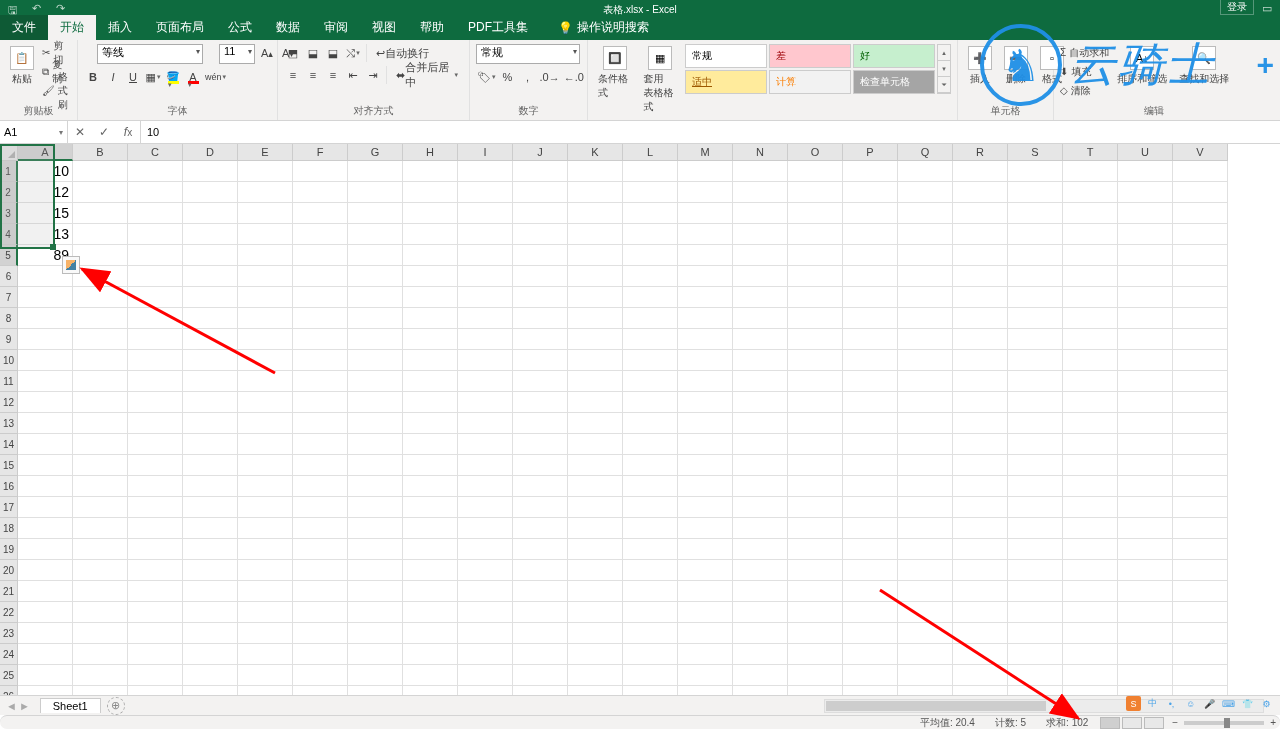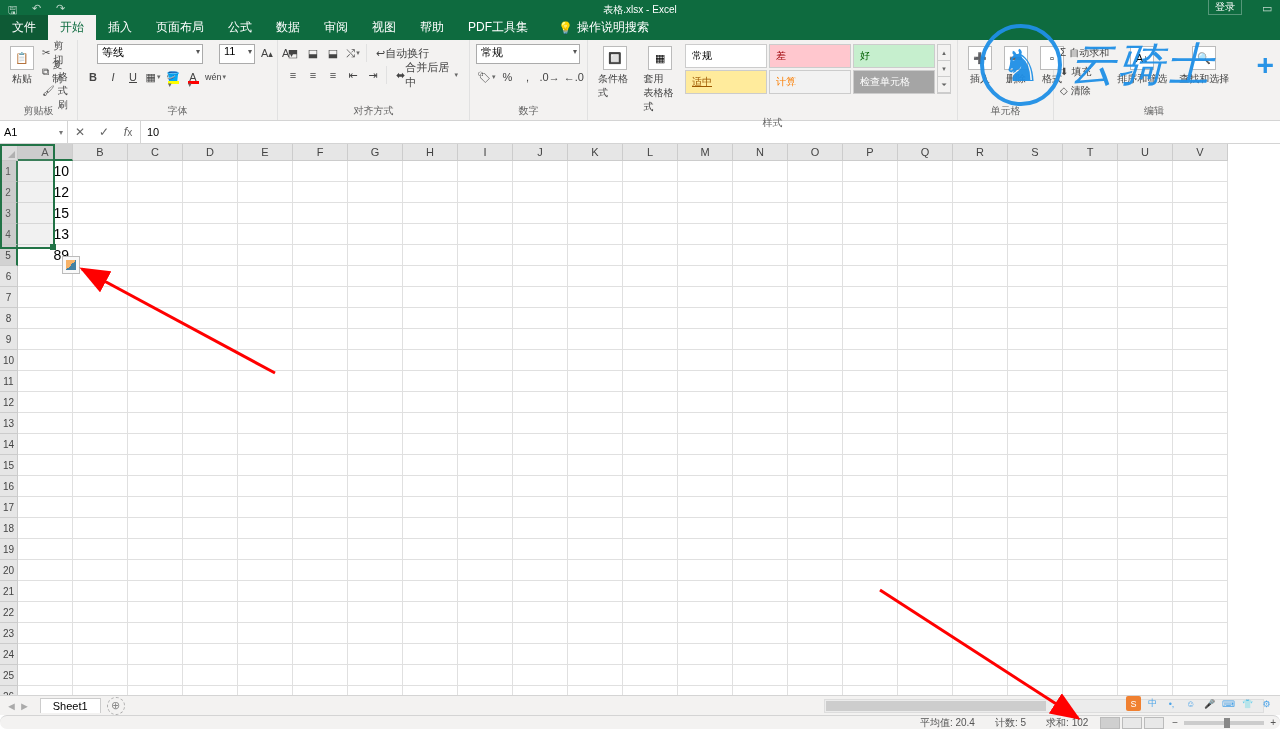--- a/index.html
+++ b/index.html
@@ -2,21 +2,21 @@
 <html><head>
 <meta charset="utf-8">
 <style>
 * { box-sizing: border-box; margin: 0; padding: 0; font-family: "Microsoft YaHei", Arial, sans-serif; }
 body { width: 1280px; height: 729px; overflow: hidden; background: #fff; position: relative; font-size: 11px; }
 
 
 .titlebar { height: 14px; background: #0e6b3f; color: #fff; display: flex; align-items: center; position: relative; }
 .titlebar-left { display: flex; padding-left: 8px; gap: 10px; }
 .titlebar-center { position: absolute; left: 50%; transform: translateX(-50%); font-size: 10px; margin-top: 6px; }
-.titlebar-right { position: absolute; right: 4px; display: flex; gap: 20px; align-items: center; }
+.titlebar-right { position: absolute; right: 4px; display: flex; gap: 8px; align-items: center; }
 .titlebar .login { border: 1px solid rgba(255,255,255,.3); padding: 0 6px; font-size: 10px; }
 .tb-icon { width: 14px; height: 10px; display: inline-block; color: #c1d9cc; }
 
 
 .tabs { height: 26px; background: #0e6b3f; display: flex; align-items: flex-end; padding-left: 0; }
 .tab { padding: 4px 12px; color: #fff; font-size: 12px; cursor: pointer; }
 .tab.file { background: #0e5a35; }
 .tab.active { background: #f3f2f1; color: #0e6b3f; }
 .tab.help-search { display: flex; align-items: center; gap: 4px; margin-left: 6px; }
 
@@ -269,21 +269,20 @@
           <div class="style-cell style-calc">计算</div>
           <div class="style-cell style-check">检查单元格</div>
         </div>
         <div class="gal-more">
             <div>▴</div>
             <div>▾</div>
             <div>⏷</div>
           </div>
       </div>
     </div>
-    <div class="group-label">样式</div>
   </div>
 
   <div class="group" style="width:96px">
     <div class="group-body">
       <div class="big-btn">
           <div class="icon-box">➕</div>
           <div class="lbl">插入</div>
         </div>
       <div class="big-btn">
           <div class="icon-box">➖</div>

